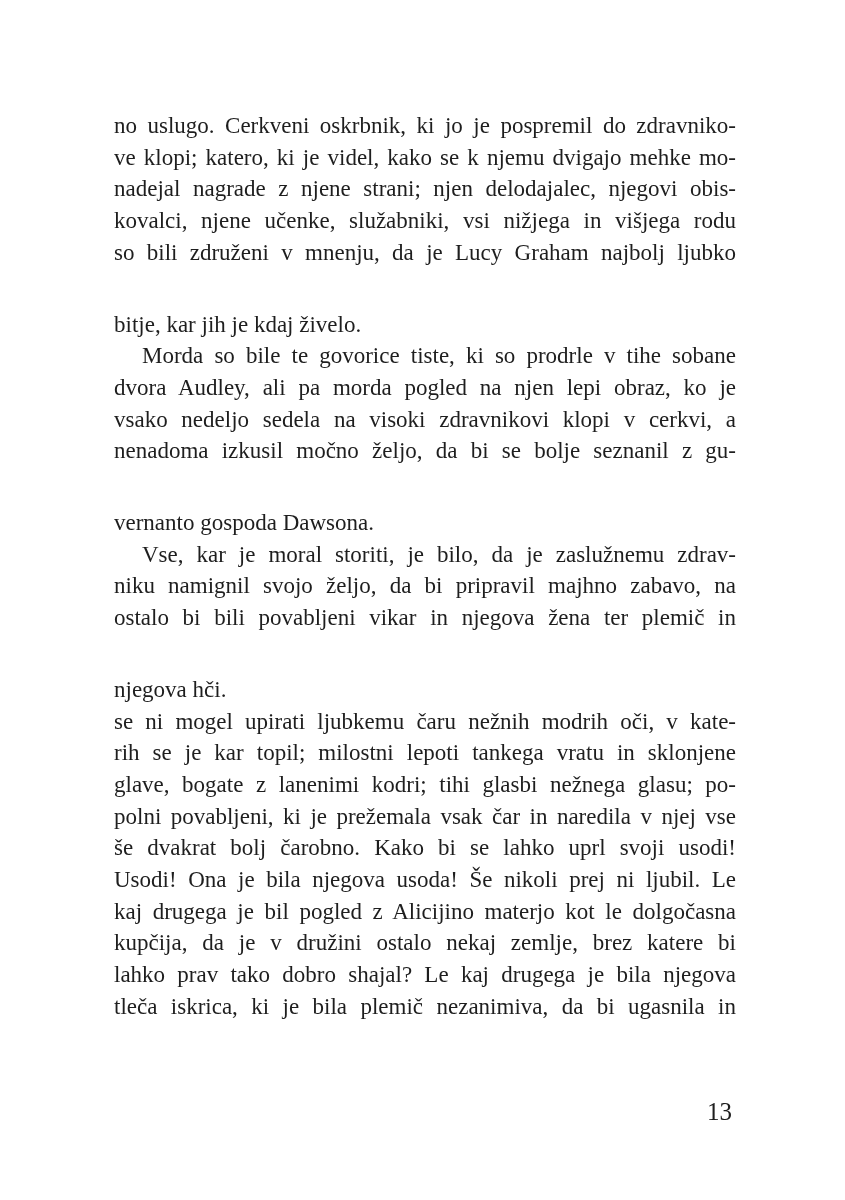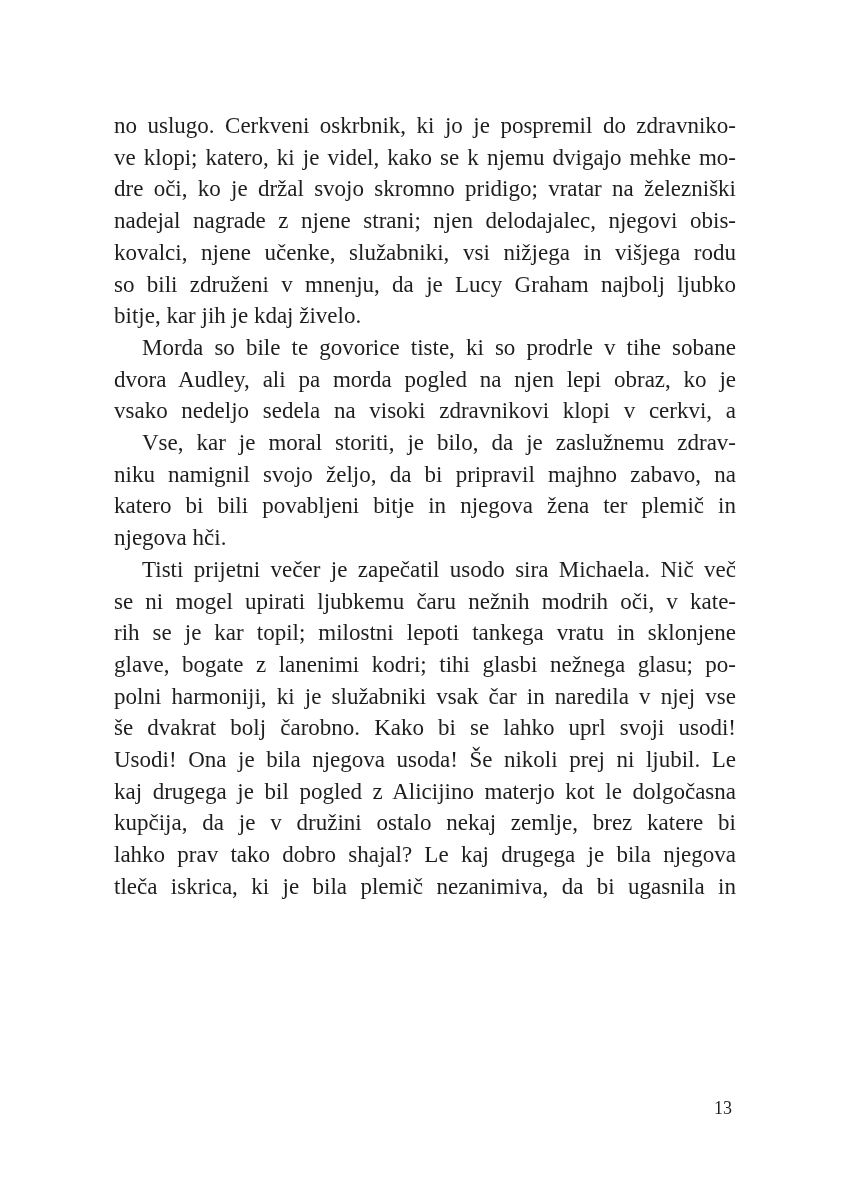--- a/index.html
+++ b/index.html
@@ -21,62 +21,62 @@
     color: var(--text-color, #1e1e1e);
     font-size: 23px;
     line-height: 31.7px;
   }
   .para { margin: 0; }
   .line {
     text-align: justify;
     text-align-last: justify;
     white-space: normal;
   }
-  .line.para-end { text-align-last: left; }
+  .line.para-end { text-align-last: left; margin-top: 40px; }
   .line.indent { text-indent: 28px; }
   .page-number {
     position: absolute;
     left: 114px; top: 1098px;
     width: 618px;
     text-align: right;
-    font-size: 18px;
+    font-size: 25px;
     color: var(--text-color, #1e1e1e);
   }
 </style>
 </head>
 <body>
 
 <div class="page">
   <div class="text-block">
       <div class="para">
         <div class="line">no uslugo. Cerkveni oskrbnik, ki jo je pospremil do zdravniko-</div>
         <div class="line">ve klopi; katero, ki je videl, kako se k njemu dvigajo mehke mo-</div>
-        <div class="line">dre oči, ko je držal svojo skromno pridigo; vratar na železniški</div>
         <div class="line">nadejal nagrade z njene strani; njen delodajalec, njegovi obis-</div>
         <div class="line">kovalci, njene učenke, služabniki, vsi nižjega in višjega rodu</div>
         <div class="line">so bili združeni v mnenju, da je Lucy Graham najbolj ljubko</div>
         <div class="line para-end">bitje, kar jih je kdaj živelo.</div>
       </div>
       <div class="para">
         <div class="line indent">Morda so bile te govorice tiste, ki so prodrle v tihe sobane</div>
         <div class="line">dvora Audley, ali pa morda pogled na njen lepi obraz, ko je</div>
         <div class="line">vsako nedeljo sedela na visoki zdravnikovi klopi v cerkvi, a</div>
+        <div class="line">nenadoma izkusil močno željo, da bi se bolje seznanil z gu-</div>
+        <div class="line para-end">vernanto gospoda Dawsona.</div>
       </div>
       <div class="para">
         <div class="line indent">Vse, kar je moral storiti, je bilo, da je zaslužnemu zdrav-</div>
         <div class="line">niku namignil svojo željo, da bi pripravil majhno zabavo, na</div>
-        <div class="line">katero bi bili povabljeni bitje in njegova žena ter plemič in</div>
+        <div class="line">ostalo bi bili povabljeni vikar in njegova žena ter plemič in</div>
         <div class="line para-end">njegova hči.</div>
       </div>
       <div class="para">
-        <div class="line indent">Tisti prijetni večer je zapečatil usodo sira Michaela. Nič več</div>
         <div class="line">se ni mogel upirati ljubkemu čaru nežnih modrih oči, v kate-</div>
         <div class="line">rih se je kar topil; milostni lepoti tankega vratu in sklonjene</div>
         <div class="line">glave, bogate z lanenimi kodri; tihi glasbi nežnega glasu; po-</div>
-        <div class="line">polni harmoniji, ki je služabniki vsak čar in naredila v njej vse</div>
+        <div class="line">polni povabljeni, ki je prežemala vsak čar in naredila v njej vse</div>
         <div class="line">še dvakrat bolj čarobno. Kako bi se lahko uprl svoji usodi!</div>
         <div class="line">Usodi! Ona je bila njegova usoda! Še nikoli prej ni ljubil. Le</div>
         <div class="line">kaj drugega je bil pogled z Alicijino materjo kot le dolgočasna</div>
         <div class="line">kupčija, da je v družini ostalo nekaj zemlje, brez katere bi</div>
         <div class="line">lahko prav tako dobro shajal? Le kaj drugega je bila njegova</div>
         <div class="line">tleča iskrica, ki je bila plemič nezanimiva, da bi ugasnila in</div>
       </div>
     </div>
   <div class="page-number">13</div>
 </div>

